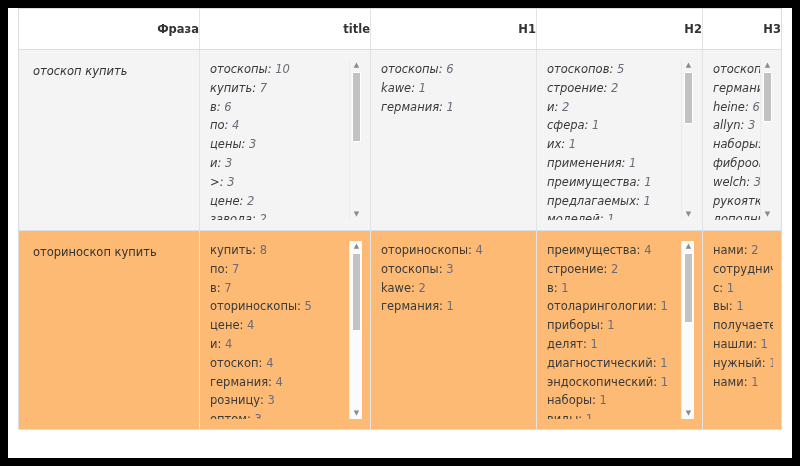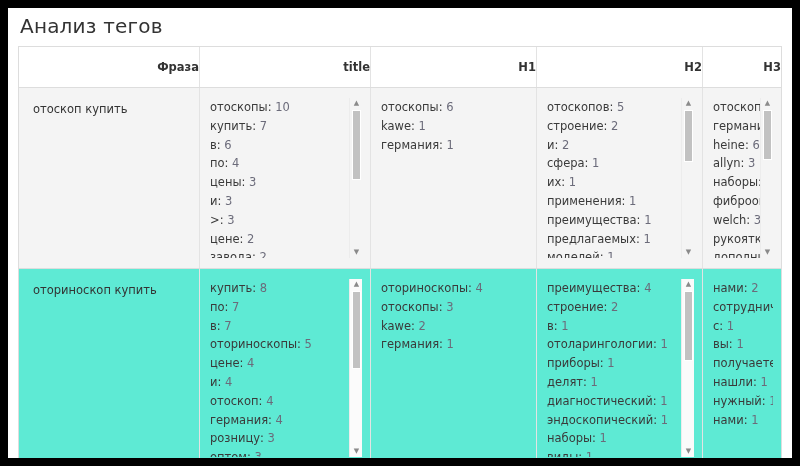--- a/index.html
+++ b/index.html
@@ -63,22 +63,22 @@
   table.tags-table th:last-child { border-right: none; }
 
   table.tags-table td {
     padding: 0;
     border-right: 1px solid #e3e3e3;
     border-bottom: 1px solid #dddddd;
     vertical-align: top;
   }
   table.tags-table td:last-child { border-right: none; }
 
-  tr.row-shaded td { background: #f4f4f4; }
-  tr.row-plain td  { background: #5eead4; }
+  tr.row-shaded td { background: #f4f4f4; font-style: italic; }
+  tr.row-plain td  { background: #fdba74; }
 
   .phrase-cell {
     font-size: 11.5px;
     color: #333333;
     padding: 13px 10px 10px 14px;
     line-height: 16px;
   }
 
   .scrollbox {
     position: relative;
@@ -138,21 +138,20 @@
     background: #c2c2c2;
     border: 1px solid #ffffff;
     box-sizing: border-box;
   }
 </style>
 </head>
 <body>
 
 <div id="app-frame">
 
-  <h1 class="page-title">Анализ тегов</h1>
 
   <div class="table-wrap">
     <table class="tags-table">
       <thead>
         <tr>
           <th style="width:166px">Фраза</th>
           <th style="width:156px">title</th>
           <th style="width:151px">H1</th>
           <th style="width:151px">H2</th>
           <th>H3</th>

